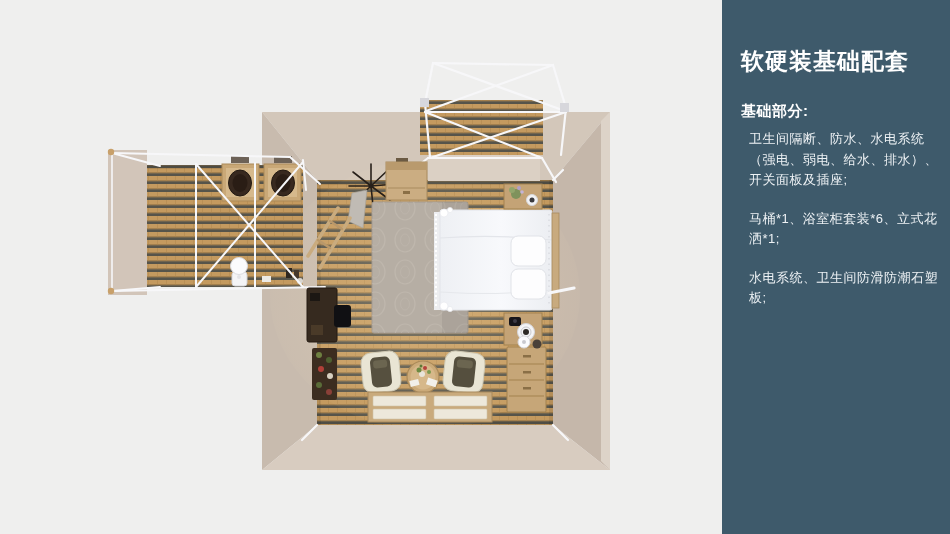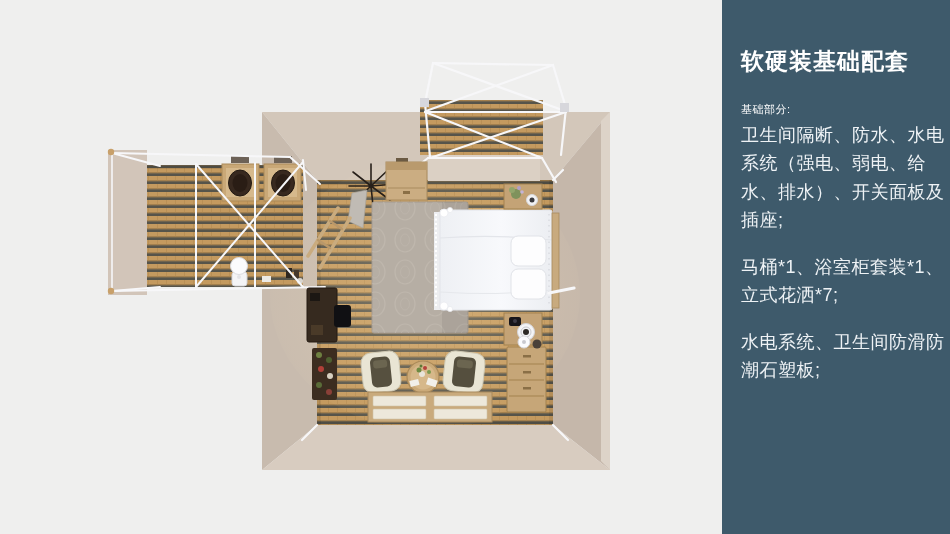--- a/index.html
+++ b/index.html
@@ -25,28 +25,28 @@
     margin:0 0 25px 0;
     font-size:23px;
     font-weight:bold;
     letter-spacing:1px;
     color:var(--sidebar-text,#ffffff);
     white-space:nowrap;
   }
   .sec{margin:0 0 18px 0;}
   .sec h2{
     margin:0 0 4px 0;
-    font-size:11px;
-    font-weight:normal;
+    font-size:15px;
+    font-weight:bold;
     letter-spacing:0.5px;
     color:var(--sidebar-text,#ffffff);
   }
   .sec p{
-    margin:0;
-    font-size:18px;
+    margin:8px;
+    font-size:13px;
     line-height:1.58;
     letter-spacing:0.5px;
     color:var(--sidebar-body-text,#eef2f5);
   }
 </style>
 </head>
 <body>
 
 <div class="page">
 
@@ -310,21 +310,21 @@
       <p>卫生间隔断、防水、水电系统（强电、弱电、给水、排水）、开关面板及插座;</p>
     </section>
 
     <section class="sec">
     </section>
 
     <section class="sec">
     </section>
 
     <section class="sec">
-      <p>马桶*1、浴室柜套装*1、立式花洒*7;</p>
+      <p>马桶*1、浴室柜套装*6、立式花洒*1;</p>
     </section>
 
     <section class="sec">
       <p>水电系统、卫生间防滑防潮石塑板;</p>
     </section>
   </aside>
 
 </div>
 
 </body></html>

